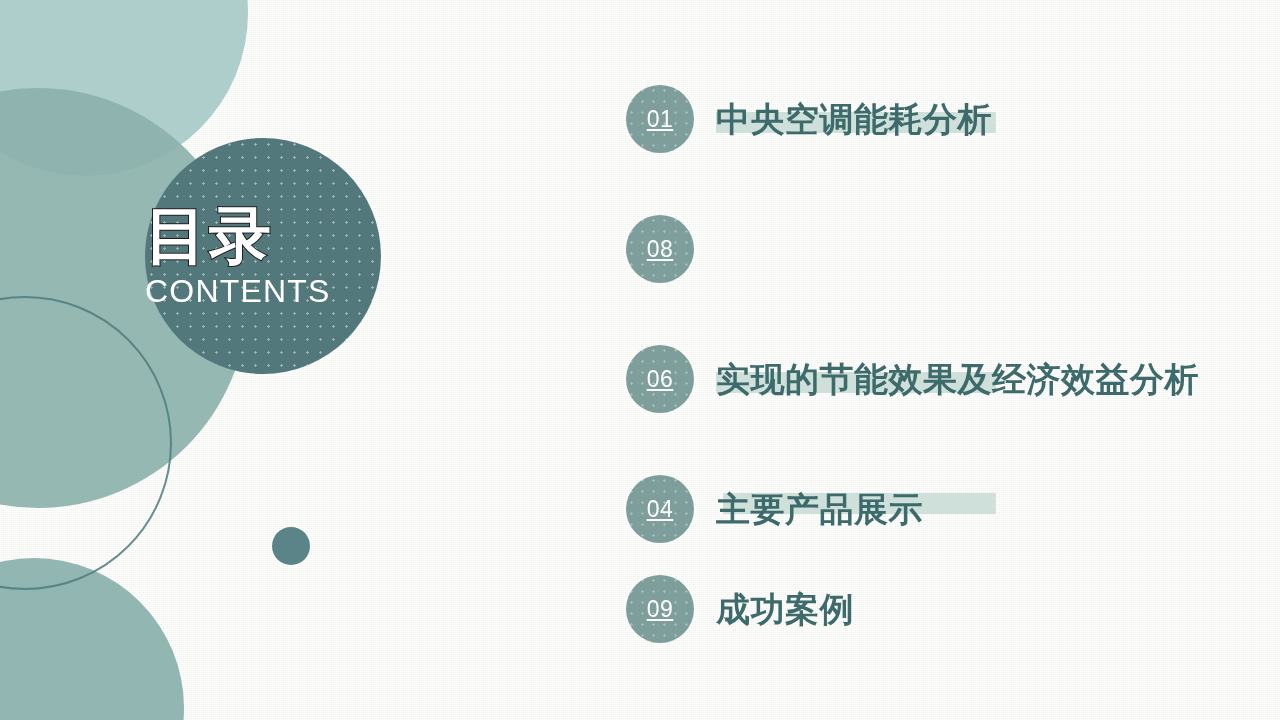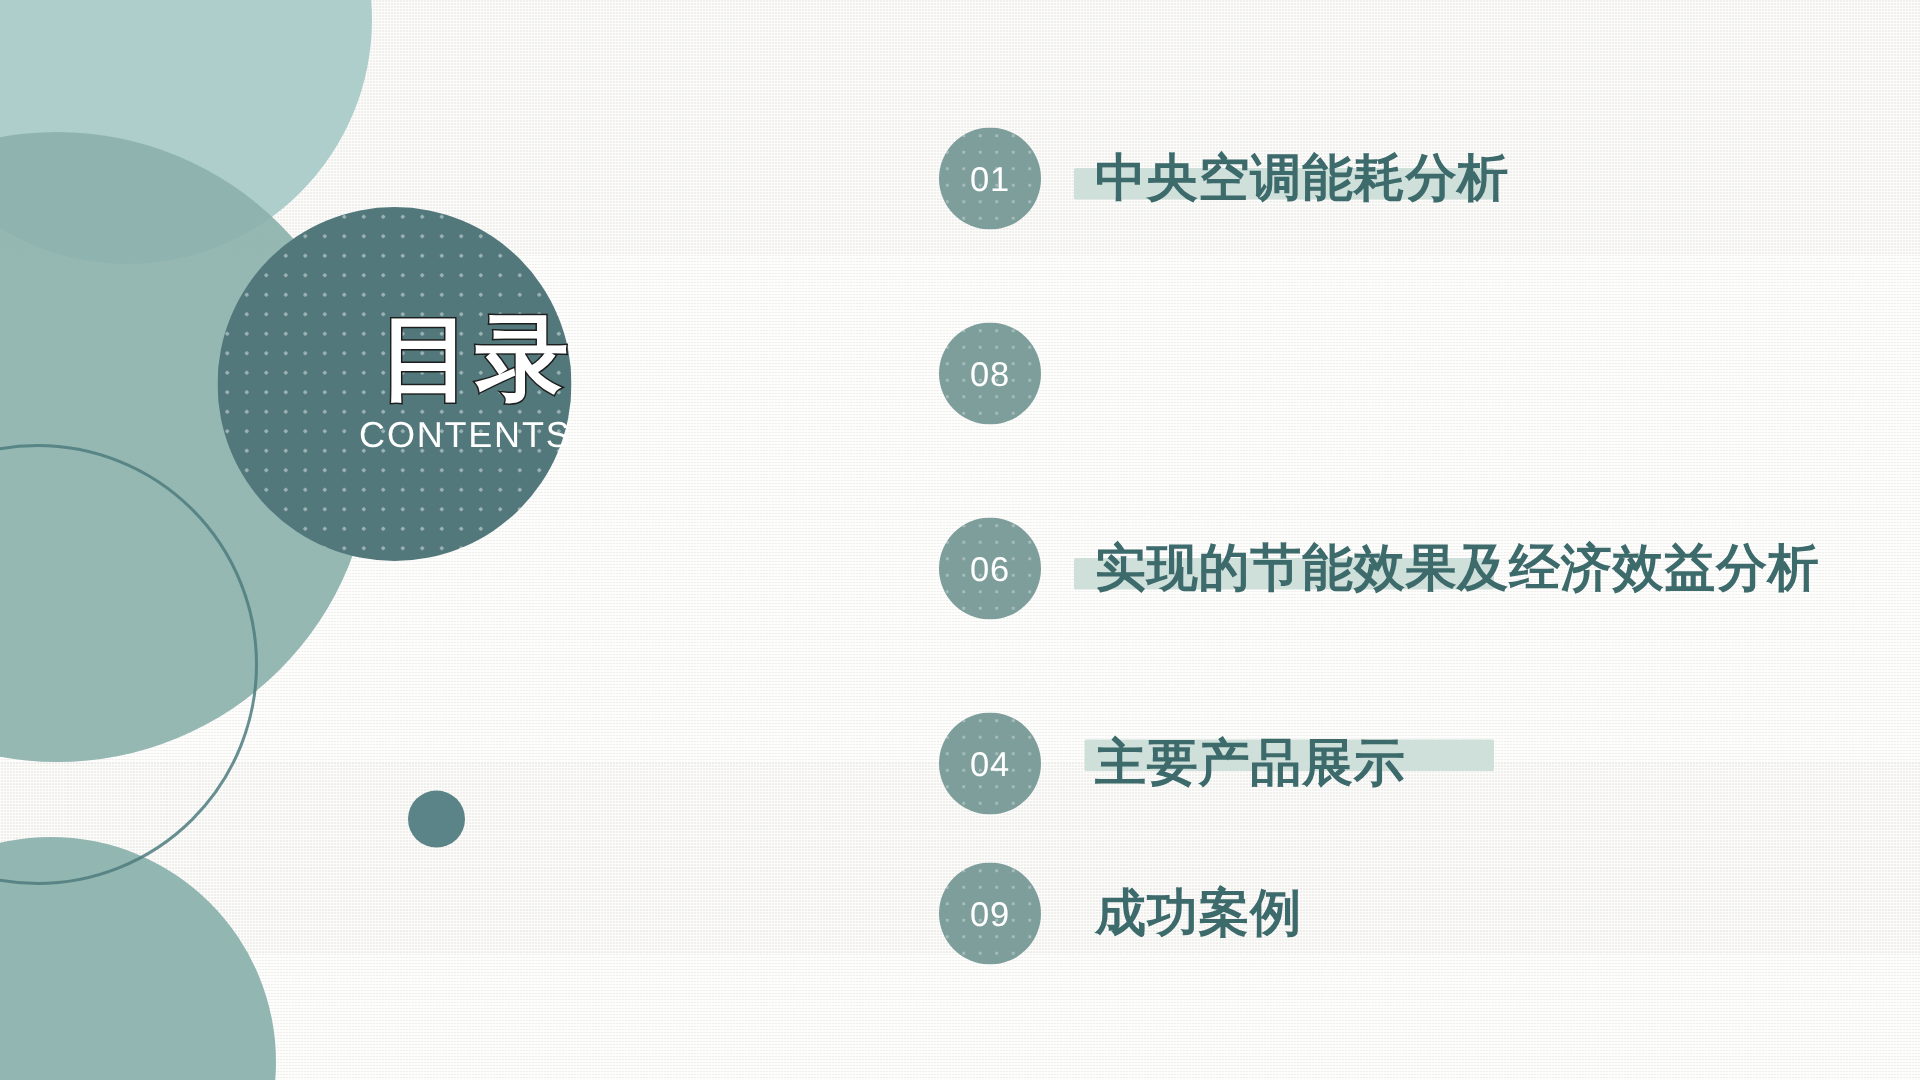--- a/index.html
+++ b/index.html
@@ -92,37 +92,37 @@
     left: 145px;
     top: 138px;
     width: 236px;
     height: 236px;
     border-radius: 50%;
     background-color: #52787b;
     background-image: radial-gradient(rgba(255,255,255,0.42) 1.1px, rgba(255,255,255,0) 1.2px);
     background-size: 13px 13px;
     display: flex;
     flex-direction: column;
-    align-items: flex-end;
+    align-items: flex-start;
     justify-content: center;
   }
 
   #contents-title {
     font-size: 62px;
     font-weight: 700;
     line-height: 1;
     color: #ffffff;
     letter-spacing: 2px;
     -webkit-text-stroke: 2px #1d1d1d;
     paint-order: stroke fill;
     margin-bottom: 8px;
   }
 
   #contents-subtitle {
-    font-size: 24px;
+    font-size: 32px;
     font-weight: 400;
     color: #ffffff;
     letter-spacing: 1.2px;
     line-height: 1;
   }
 
   
   #agenda {
     position: absolute;
     left: 626px;
@@ -151,20 +151,21 @@
     align-items: center;
     justify-content: center;
   }
 
   .num-badge-label {
     color: #ffffff;
     font-size: 23px;
     font-weight: 400;
     letter-spacing: 0.5px;
     line-height: 1;
+    text-decoration: underline;
   }
 
   .item-text-wrap {
     position: absolute;
     left: 90px;
     top: 0;
     height: 68px;
     display: flex;
     align-items: center;
   }
@@ -179,21 +180,20 @@
   }
 
   .item-label {
     position: relative;
     font-size: 34px;
     font-weight: 700;
     color: #3d6a6b;
     line-height: 1;
     white-space: nowrap;
     letter-spacing: 0.5px;
-    padding-left: 14px;
   }
 </style>
 </head>
 <body>
 
 <div id="slide">
 
   <div id="bg-texture"></div>
 
   <div class="deco" id="circle-top-left"></div>

